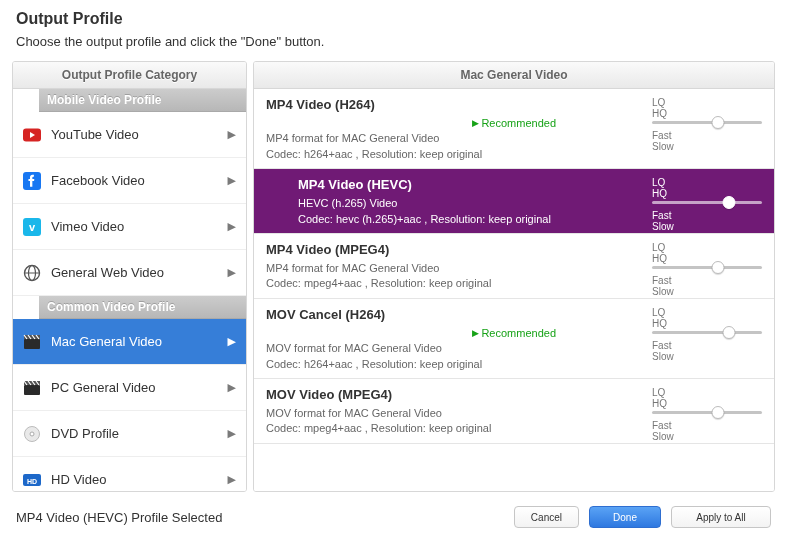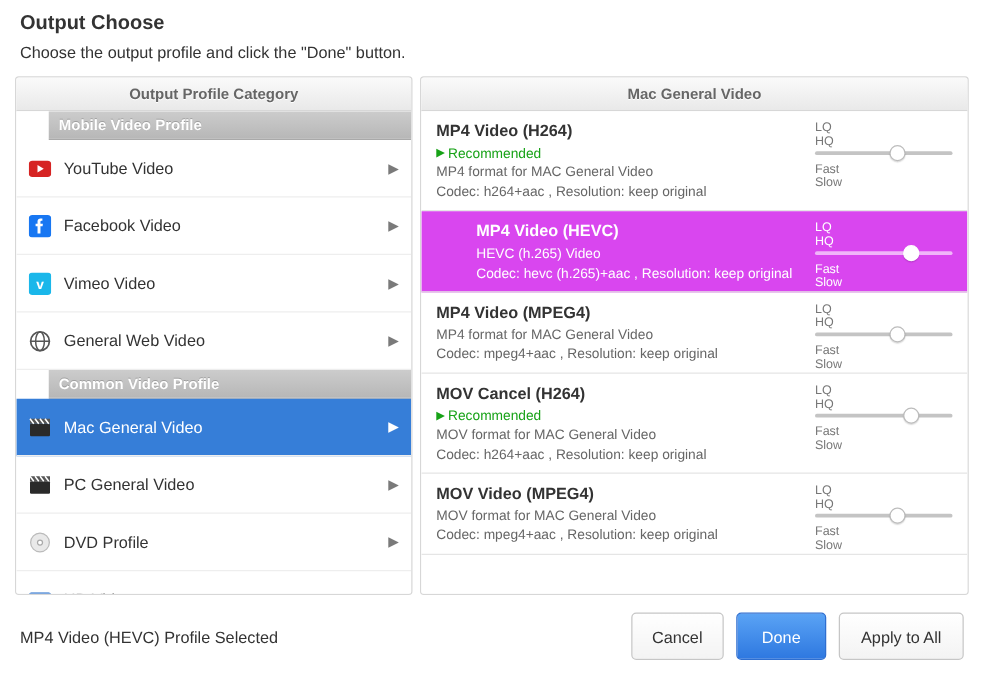--- a/index.html
+++ b/index.html
@@ -3,59 +3,59 @@
 <meta charset="utf-8">
 <style>
   * { box-sizing: border-box; margin: 0; padding: 0; }
   html, body { width: 787px; height: 542px; font-family: "Helvetica Neue", Arial, sans-serif; font-size: 13px; color: #333; background: #fff; }
   .window { width: 787px; height: 542px; display: flex; flex-direction: column; }
   .header { padding: 10px 16px 6px; }
   .header h1 { font-size: 16px; font-weight: 700; margin-bottom: 6px; }
   .header p { font-size: 13px; color: #333; }
   .body { flex: 1; display: flex; padding: 6px 12px 0; gap: 0; overflow: hidden; }
   .panel { display: flex; flex-direction: column; border: 1px solid #d7d7d7; border-radius: 3px; overflow: hidden; }
-  .left { width: 318px; }
+  .left { width: 235px; }
   .right { flex: 1; margin-left: 6px; }
   .panel-head { text-align: center; font-size: 12px; font-weight: 600; color: #666; padding: 6px 0;
     background: linear-gradient(#fafafa, #e9e9e9); border-bottom: 1px solid #d7d7d7; text-shadow: 0 1px 0 #fff; }
   .scroll { flex: 1; overflow: hidden; position: relative; background: #fff; }
   .group-head { font-size: 12px; font-weight: 700; color: #fff; padding: 4px 8px;
     background: linear-gradient(#cccccc, #b7b7b7); text-shadow: 0 -1px 0 rgba(0,0,0,.2); border-bottom: 1px solid #a9a9a9; margin-left: 26px; }
   .cat-item { display: flex; align-items: center; gap: 10px; padding: 0 10px; height: 46px; border-bottom: 1px solid #eee; cursor: default; }
   .cat-item .chev { margin-left: auto; color: #7a7a7a; font-size: 11px; }
   .cat-item.selected { background: #367ed8; color: #fff; }
   .cat-item.selected .chev { color: #fff; }
   .cat-icon { width: 18px; height: 18px; display: inline-flex; align-items: center; justify-content: center; }
   .fmt-item { padding: 8px 12px 6px; border-bottom: 1px solid #e5e5e5; position: relative; }
   .fmt-item .title { font-size: 13px; font-weight: 700; margin-bottom: 4px; }
   .fmt-item .desc { font-size: 11px; color: #666; line-height: 1.4; }
-  .fmt-item .desc .rec { color: #17a217; font-size: 11px; display: block; }
+  .fmt-item .desc .rec { color: #17a217; font-size: 11px; display: block; text-align: center; }
   .fmt-item .desc .rec::before { content: "▶ "; font-size: 9px; position: relative; top: -1px; }
-  .fmt-item.selected { background: #d946ef; color: #fff; padding-left: 44px; }
+  .fmt-item.selected { background: #701a75; color: #fff; padding-left: 44px; }
   .fmt-item.selected .title, .fmt-item.selected .desc, .fmt-item.selected .quality-row { color: #fff; }
   .quality { position: absolute; right: 12px; top: 8px; width: 110px; }
   .quality-row { display: flex; justify-content: space-between; font-size: 10px; color: #777; margin-bottom: 2px; flex-direction: column; }
   .slider-track { height: 3px; background: #c4c4c4; border-radius: 2px; position: relative; margin-bottom: 6px; }
   .fmt-item.selected .slider-track { background: rgba(255,255,255,.6); }
   .slider-thumb { position: absolute; top: -5px; width: 13px; height: 13px; border-radius: 50%; background: #fff;
     border: 1px solid #bcbcbc; box-shadow: 0 1px 1px rgba(0,0,0,.15); transform: translateX(-50%); }
   .fmt-item.selected .slider-thumb { border-color: #fff; }
   .footer { display: flex; align-items: center; padding: 14px 16px; gap: 10px; }
   .footer .status { flex: 1; font-size: 13px; color: #333; }
-  button.mac { font-size: 13px; padding: 2px 16px; height: 38px; border-radius: 4px; border: 1px solid #c6c6c6;
+  button.mac { font-size: 10px; padding: 2px 16px; height: 22px; border-radius: 4px; border: 1px solid #c6c6c6;
     background: linear-gradient(#fff, #f3f3f3); color: #333; cursor: default; }
   button.mac.primary { background: linear-gradient(#5aa3f5, #2e78e0); border-color: #2e6ed0; color: #fff; min-width: 72px; }
   .apply { min-width: 100px; }
 </style>
 </head>
 <body>
 
 <div class="window">
   <div class="header">
-    <h1>Output Choose</h1>
+    <h1>Output Profile</h1>
     <p>Choose the output profile and click the "Done" button.</p>
   </div>
 
   <div class="body">
     <div class="panel left">
       <div class="panel-head">Output Profile Category</div>
       <div class="scroll" id="cat-list">
           <div class="group-head">Mobile Video Profile</div>
           <div class="cat-item">
             <span class="cat-icon">

